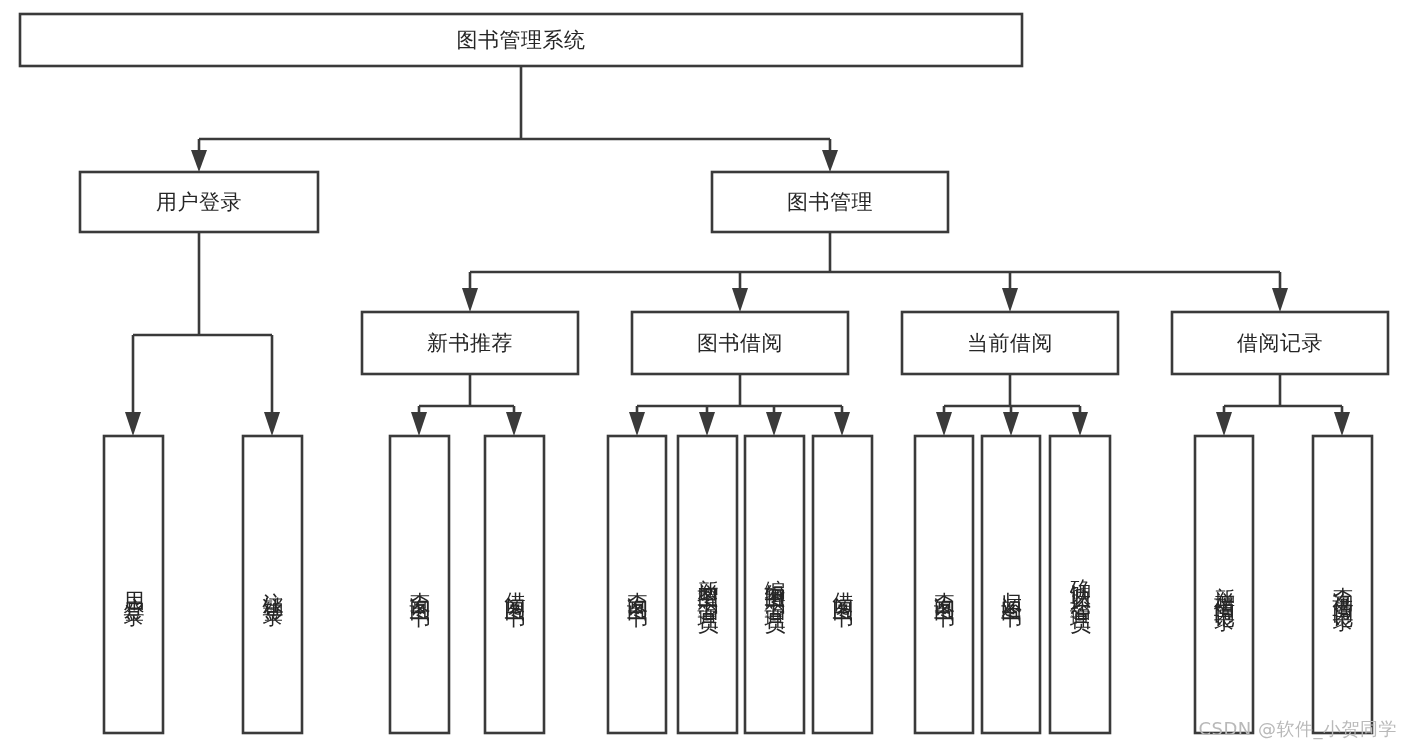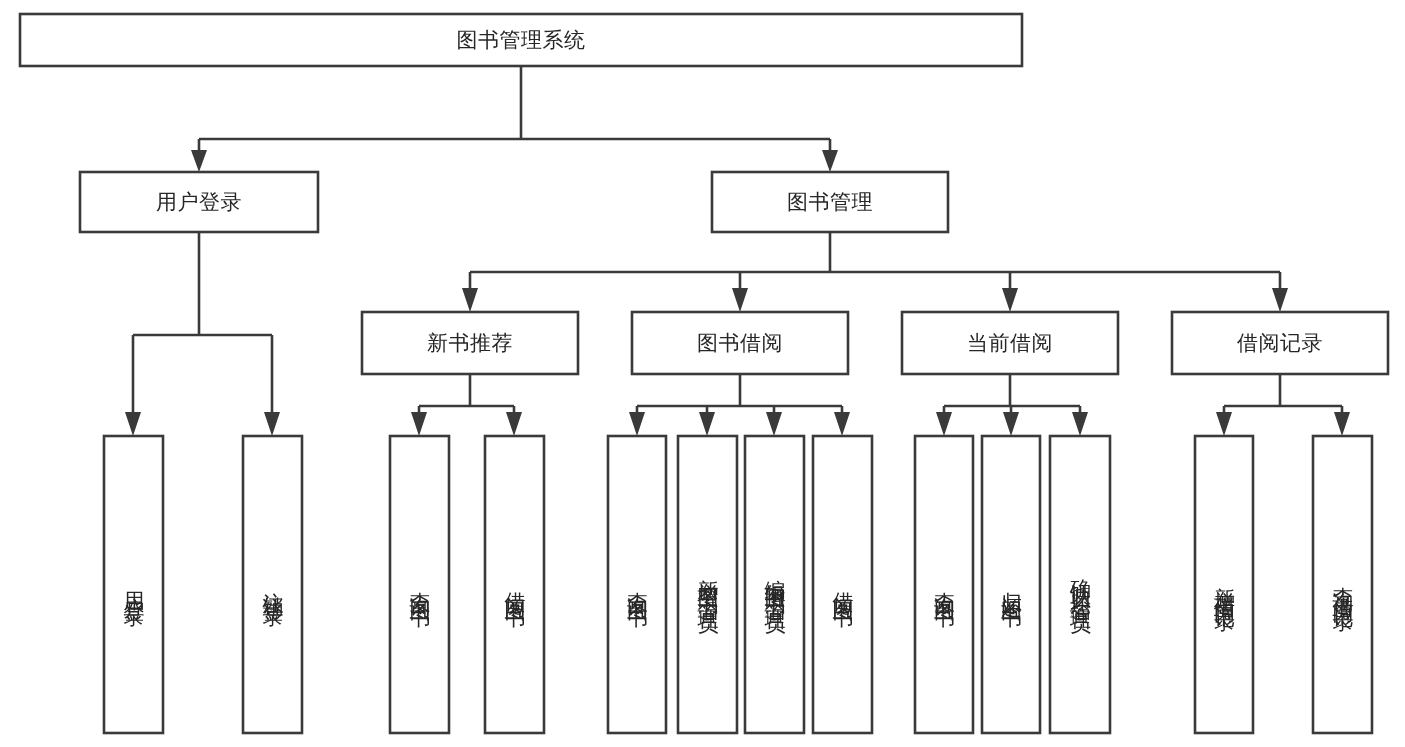--- a/index.html
+++ b/index.html
@@ -219,13 +219,14 @@
   <div class="node-label-v-wrap" style="left:1050px; top:436px; width:60px; height:297px;">
     <span class="node-label-v">确认归还（管理员）</span>
   </div>
   <div class="node-label-v-wrap" style="left:1195px; top:436px; width:58px; height:297px;">
     <span class="node-label-v">新增借阅记录</span>
   </div>
   <div class="node-label-v-wrap" style="left:1313px; top:436px; width:59px; height:297px;">
     <span class="node-label-v">查询借阅记录</span>
   </div>
 
+  <div class="watermark">CSDN @软件_小贺同学</div>
 </div>
 
 </body></html>

